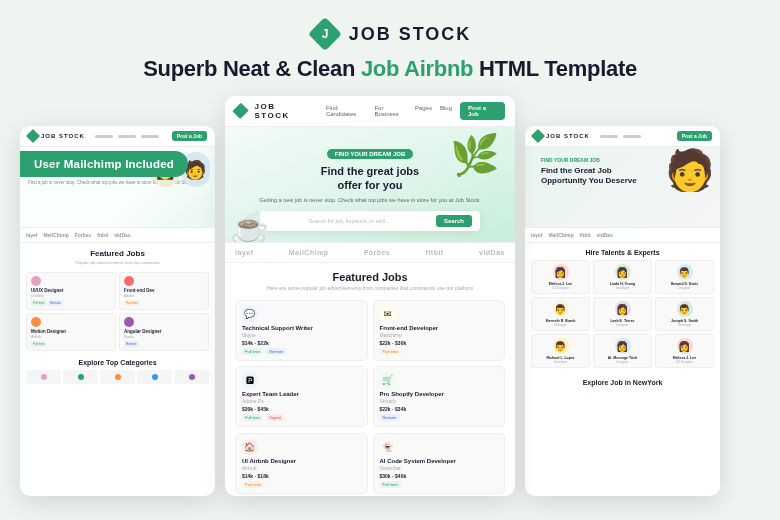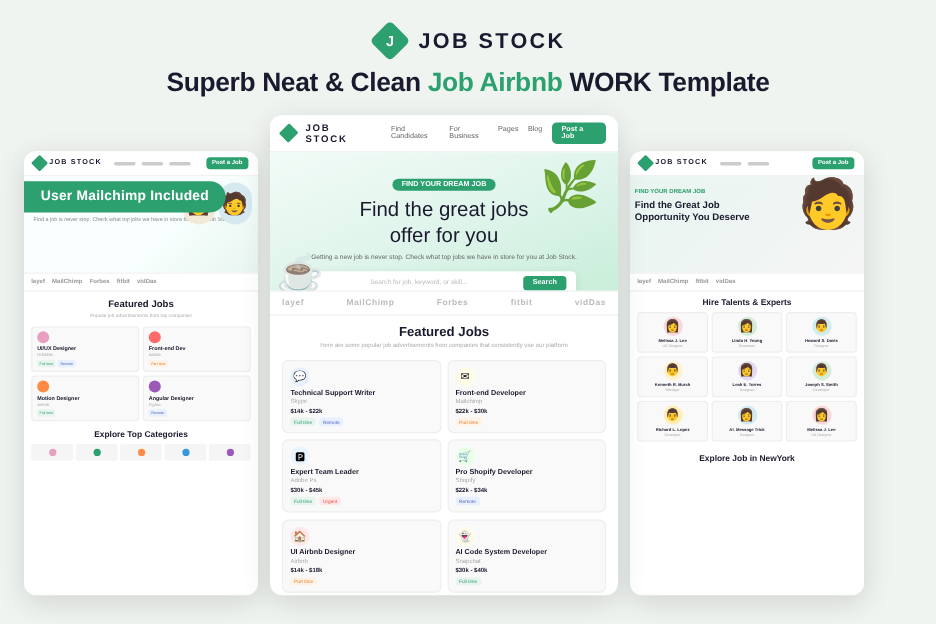--- a/index.html
+++ b/index.html
@@ -378,22 +378,22 @@
       background: #2ca06e;
       color: #fff;
       font-size: 6px;
       padding: 2px 8px;
       border-radius: 10px;
       margin-bottom: 5px;
       font-weight: 700;
     }
 
     .center-hero-title {
-      font-size: 17px;
-      font-weight: 400;
+      font-size: 11px;
+      font-weight: 700;
       color: #1a1a2e;
       line-height: 1.3;
       margin-bottom: 4px;
     }
 
     .center-hero-sub {
       font-size: 5.5px;
       color: #666;
       margin-bottom: 8px;
     }
@@ -530,21 +530,21 @@
     }
 
     .center-tag.green { background: #e8f5ee; color: #2ca06e; }
     .center-tag.blue { background: #e8f0ff; color: #5566bb; }
     .center-tag.orange { background: #fff3e8; color: #e67e22; }
     .center-tag.red { background: #ffe8e8; color: #e74c3c; }
 
     
     .right-hero {
       background: linear-gradient(135deg, #e8f5f0 0%, #f5f5f5 100%);
-      padding: 10px 4px 6px;
+      padding: 10px 16px 6px;
       position: relative;
       height: 80px;
       overflow: hidden;
     }
 
     .right-hero-tag {
       font-size: 5px;
       color: #2ca06e;
       font-weight: 700;
       margin-bottom: 3px;
@@ -627,21 +627,21 @@
 
 <div class="header">
   <svg class="logo-icon" viewBox="0 0 32 32">
     <rect x="4" y="4" width="24" height="24" rx="4" fill="#2ca06e" transform="rotate(45 16 16)"></rect>
     <text x="16" y="20" text-anchor="middle" font-size="12" fill="white" font-weight="bold">J</text>
   </svg>
   <span class="brand-name">JOB STOCK</span>
 </div>
 
 <div class="tagline">
-  <span>Superb Neat &amp; Clean </span><span class="highlight">Job Airbnb</span><span> WORK Template</span>
+  <span>Superb Neat &amp; Clean </span><span class="highlight">Job Airbnb</span><span> HTML Template</span>
 </div>
 
 <div class="screenshots-row">
 
   <div class="badge-user-dashboard">User Mailchimp Included</div>
 
   <div class="screenshot-card left">
 
     <div class="mini-nav">
       <div class="mini-logo">

